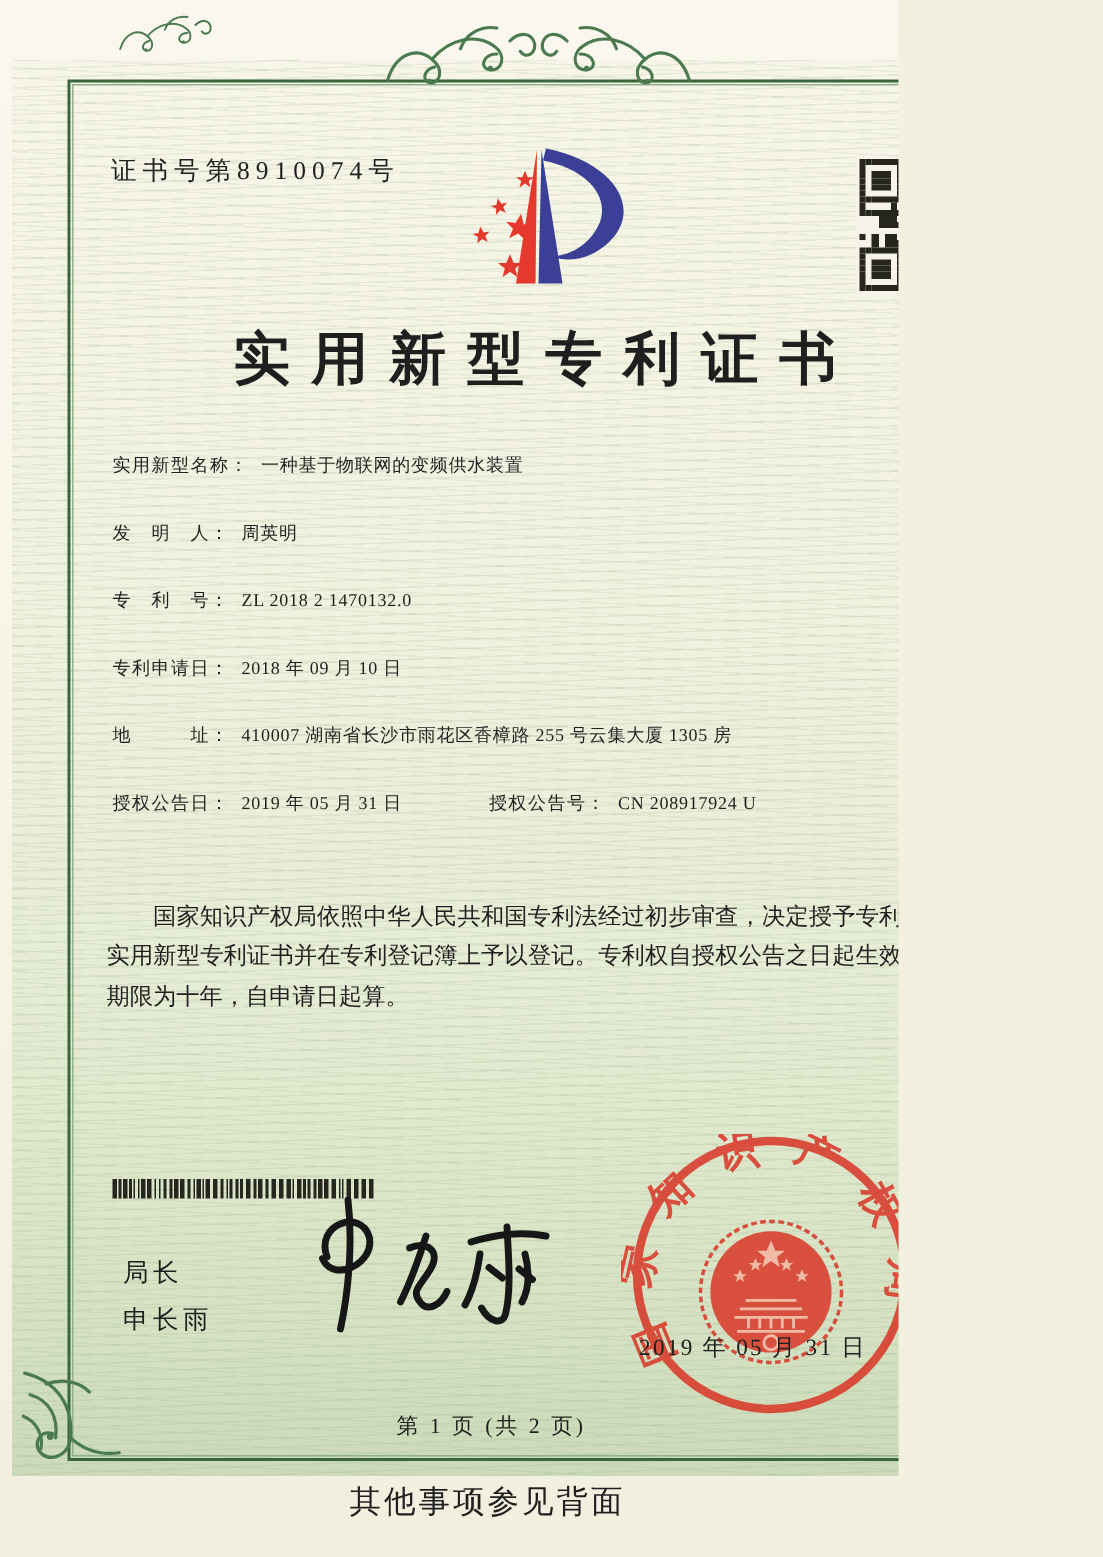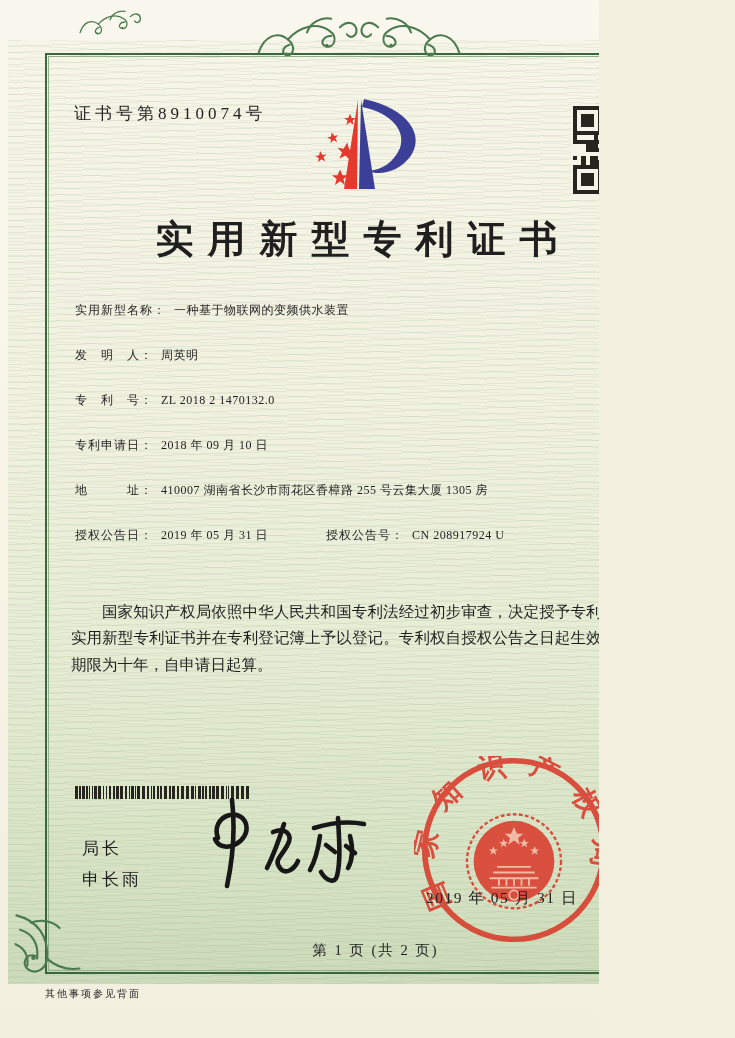--- a/index.html
+++ b/index.html
@@ -31,22 +31,22 @@
   .flabel{white-space:pre;letter-spacing:1px;}
   .fvalue{margin-left:8px;letter-spacing:0.5px;white-space:pre;}
   .grant-label{margin-left:58px;}
   .paras{left:71px;top:599px;width:593px;font-size:15.5px;line-height:1.7;text-align:justify;}
   .paras p{margin:0;text-indent:2em;}
   .barcode{left:75px;top:786px;width:192px;height:13px;display:flex;align-items:stretch;}
   .signer{left:82px;top:834px;font-size:17px;line-height:1.8;letter-spacing:3px;}
   .signature{left:188px;top:798px;width:200px;height:98px;}
   .seal{left:414px;top:756px;width:200px;height:188px;z-index:4;}
   .seal-date{left:426px;top:888px;font-size:15.5px;letter-spacing:1.5px;z-index:6;}
-  .page-info{left:45px;width:565px;top:941px;text-align:center;font-size:14.5px;letter-spacing:2px;z-index:5;padding-left:48px;}
-  .back-note{left:45px;width:560px;top:987px;font-size:10px;letter-spacing:2px;}
+  .page-info{left:45px;width:565px;top:941px;text-align:center;font-size:14.5px;letter-spacing:2px;z-index:5;}
+  .back-note{left:45px;width:560px;top:987px;text-align:center;font-size:21px;letter-spacing:2px;}
   .fl{position:absolute;z-index:2;}
 </style>
 </head>
 <body>
 
 <svg width="0" height="0" style="position:absolute">
   <defs>
     <path id="star" d="M0,-10 L2.94,-3.09 L9.51,-3.09 L4.05,1.18 L5.88,8.09 L0,3.82 L-5.88,8.09 L-4.05,1.18 L-9.51,-3.09 L-2.94,-3.09 Z"></path>
     <g id="scroll" stroke="#4a7a4e" fill="none" stroke-width="2.4" stroke-linecap="round">
       <path d="M4,50 C10,30 26,24 38,34 C48,42 44,54 36,52 C30,50 32,42 40,40"></path>

